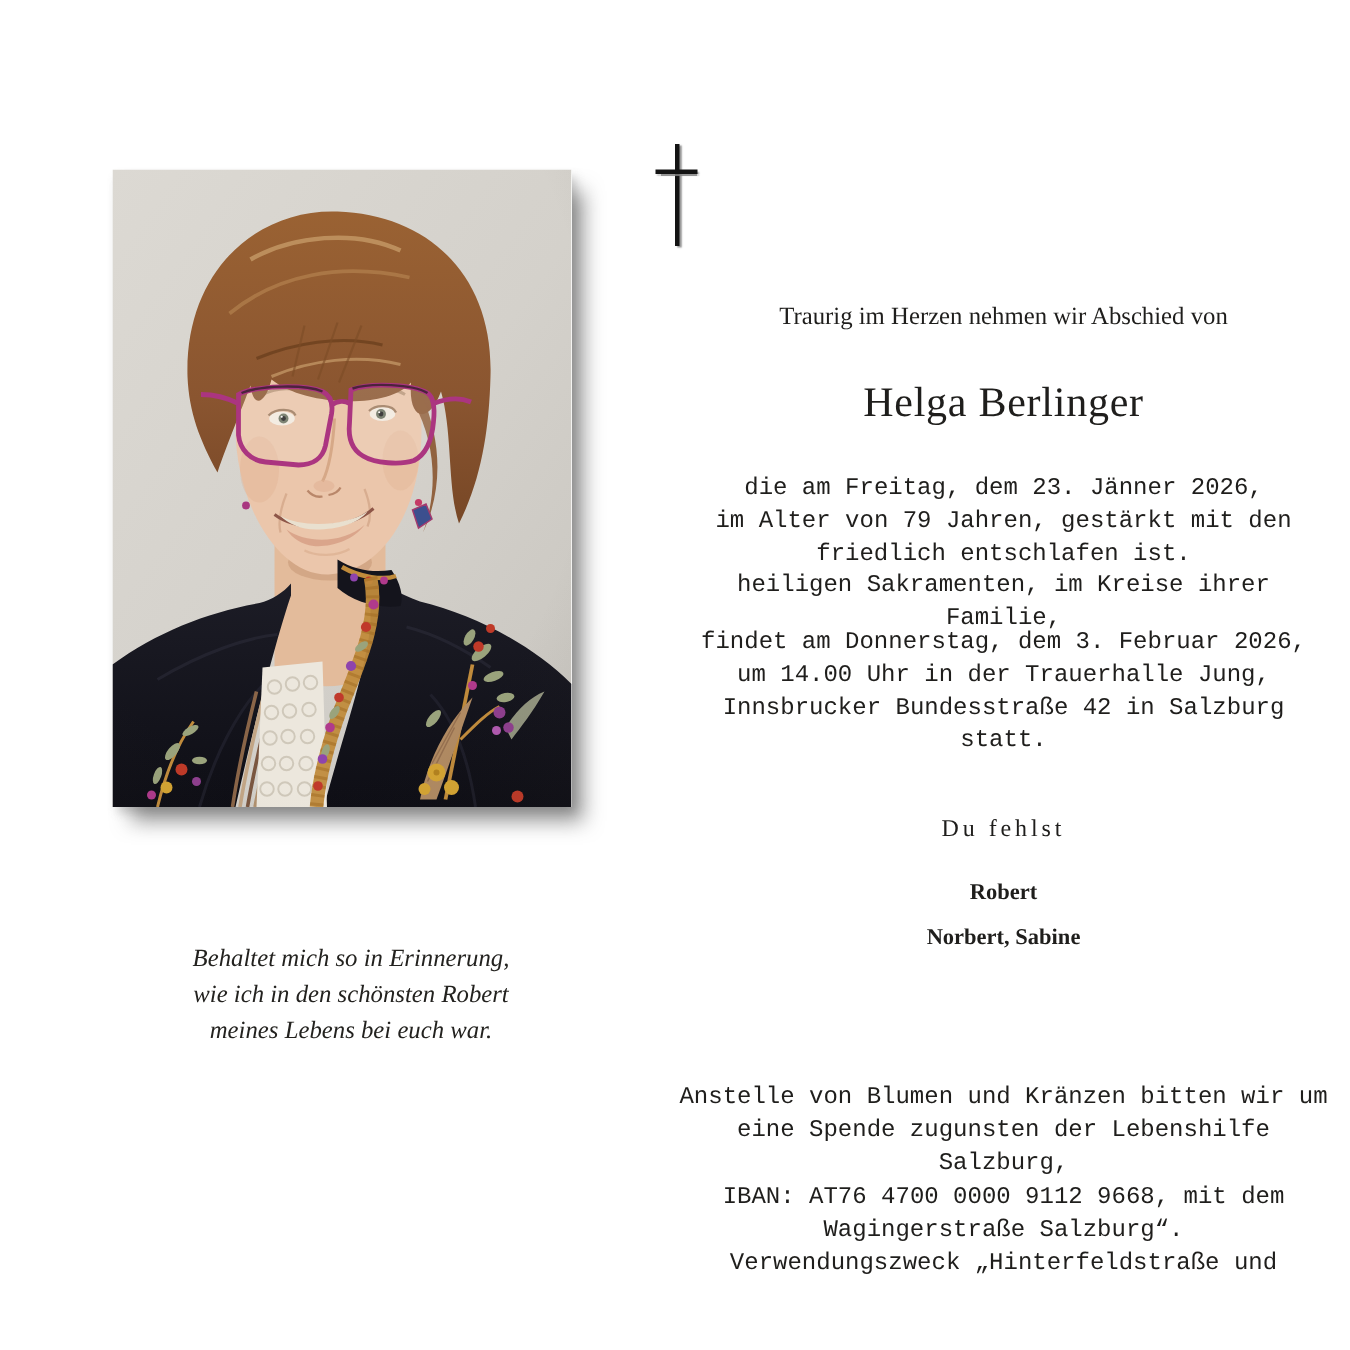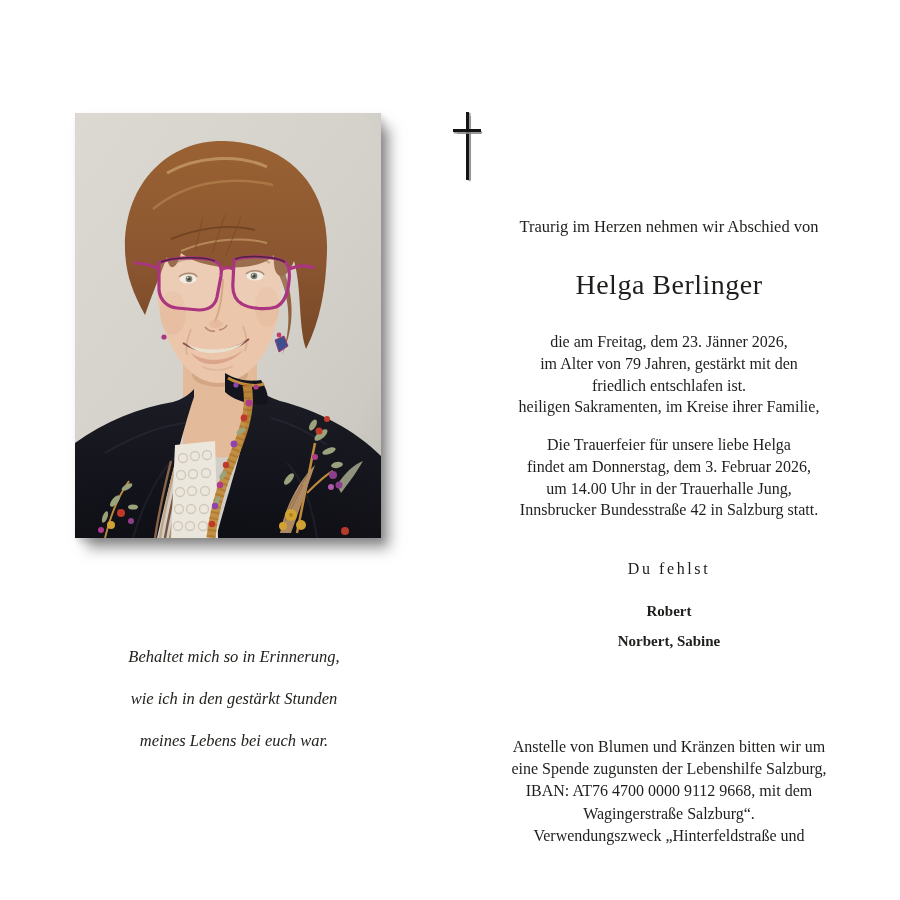--- a/index.html
+++ b/index.html
@@ -16,35 +16,35 @@
     box-shadow:10px 12px 13px -2px rgba(85,85,85,.62), 3px 4px 6px rgba(120,120,120,.30);
   }
   .photo-wrap svg{display:block;width:306px;height:425px;}
 
   
   .quote{
     position:absolute;left:74px;top:627px;width:320px;
     text-align:center;font-style:italic;font-size:16.5px;line-height:24px;
     color:#23221f;
   }
-  .quote .ln{display:block;margin-top:18px;}
+  .quote .ln{display:block;}
 
   
   .right-col{position:absolute;left:451px;top:0;width:440px;height:900px;text-align:center;}
-  .right-col>div,.right-col>h1,.right-col>p{position:absolute;left:0;right:4px;margin:16px;}
+  .right-col>div,.right-col>h1,.right-col>p{position:absolute;left:0;right:4px;margin:0;}
 
   .cross{position:absolute;top:96px;left:50%;width:30px;height:68px;transform:translateX(-50%);}
   .cross-v{position:absolute;left:50%;top:0;width:3px;height:68px;margin-left:-1.5px;
            background:#141414;box-shadow:1.5px 1px 1px rgba(130,130,130,.85);}
   .cross-h{position:absolute;left:1px;top:17px;width:28px;height:3px;
            background:#141414;box-shadow:1px 1.5px 1px rgba(130,130,130,.85);}
 
   .intro{top:201px;font-size:16.5px;line-height:20px;}
   .name{top:246px;font-size:28px;font-weight:400;letter-spacing:.5px;line-height:46px;}
-  .para{font-size:16px;line-height:21.8px;}
+  .para{font-size:16px;line-height:21.8px;font-family:Liberation Mono, monospace;}
   .para .ln{display:block;}
   .death-details{top:315px;}
   .service-details{top:418px;}
   .farewell{top:544px;font-size:16px;letter-spacing:2.6px;}
   .mourner{font-weight:700;font-size:15px;line-height:22px;}
   .mourner-1{top:584px;}
   .mourner-2{top:614px;}
   .donation{top:720px;line-height:22.2px;}
 </style>
 </head>
@@ -242,21 +242,21 @@
         <circle cx="56" cy="408" r="3" fill="#8e3f8e"></circle>
         <circle cx="26" cy="417" r="3" fill="#b03a8c"></circle>
       </g>
 
       <rect width="306" height="425" fill="url(#vig)"></rect>
     </svg>
   </div>
 
   <div class="quote">
     <span class="ln">Behaltet mich so in Erinnerung,</span>
-    <span class="ln">wie ich in den gestärkt Stunden</span>
+    <span class="ln">wie ich in den schönsten Robert</span>
     <span class="ln">meines Lebens bei euch war.</span>
   </div>
 
   <div class="right-col">
 
     <div class="cross">
       <span class="cross-v"></span>
       <span class="cross-h"></span>
     </div>
 
@@ -265,21 +265,20 @@
     <h1 class="name">Helga Berlinger</h1>
 
     <p class="para death-details">
       <span class="ln">die am Freitag, dem 23. Jänner 2026,</span>
       <span class="ln">im Alter von 79 Jahren, gestärkt mit den</span>
       <span class="ln">friedlich entschlafen ist.</span>
       <span class="ln">heiligen Sakramenten, im Kreise ihrer Familie,</span>
     </p>
 
     <p class="para service-details">
-      <span class="ln">Die Trauerfeier für unsere liebe Helga</span>
       <span class="ln">findet am Donnerstag, dem 3. Februar 2026,</span>
       <span class="ln">um 14.00 Uhr in der Trauerhalle Jung,</span>
       <span class="ln">Innsbrucker Bundesstraße 42 in Salzburg statt.</span>
     </p>
 
     <div class="farewell">Du fehlst</div>
 
     <div class="mourner mourner-1">Robert</div>
     <div class="mourner mourner-2">Norbert, Sabine</div>
 

